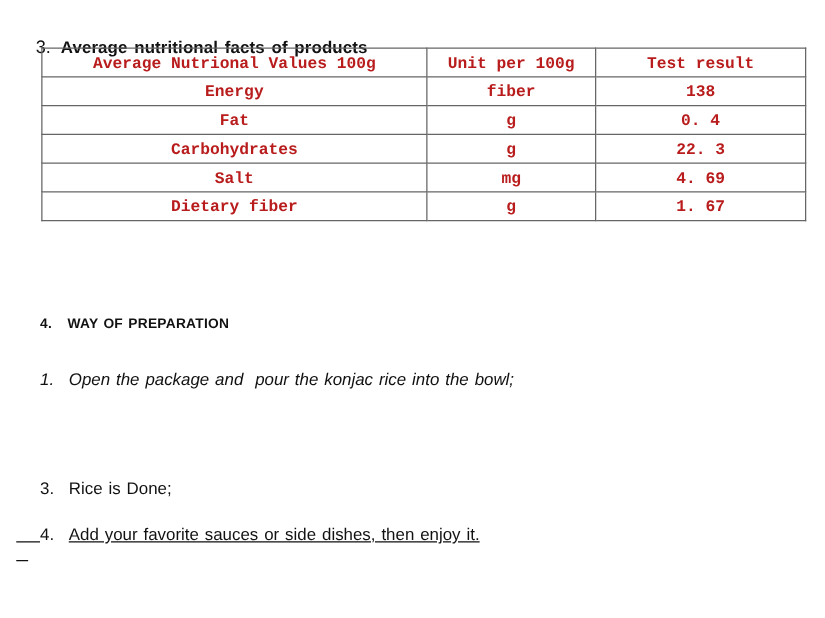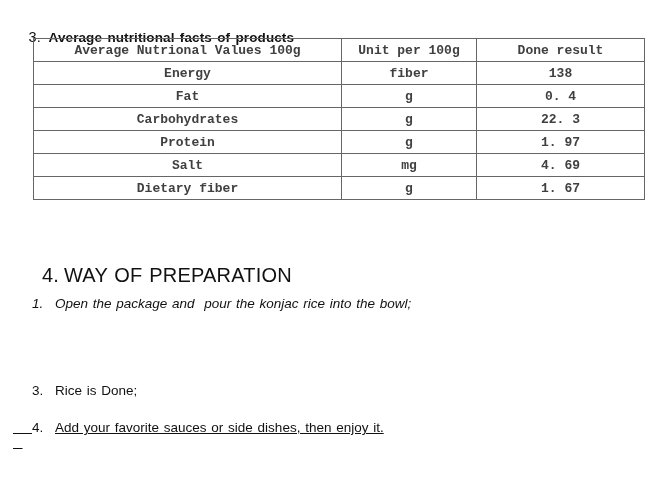--- a/index.html
+++ b/index.html
@@ -22,37 +22,37 @@
     display: inline-block; width: 20px;
     font-weight: 400; font-size: 14.5px;
   }
   .sec3-title .txt { font-weight: 700; font-size: 13.5px; word-spacing: 1.5px; letter-spacing: 0.1px; }
 
   
   .ntable {
     position: absolute; left: 33px; top: 38px;
     width: 611px; border-collapse: collapse; table-layout: fixed;
     font-family: "Liberation Mono", "DejaVu Sans Mono", monospace;
-    font-weight: 700; font-size: 13px; color: #404040;
+    font-weight: 700; font-size: 13px; color: #b91c1c;
     border: 1px solid #2e2e2e;
   }
   .ntable col.c1 { width: 308px; }
   .ntable col.c2 { width: 135px; }
   .ntable col.c3 { width: 168px; }
   .ntable th, .ntable td {
     border: 1px solid #666666;
     height: 22px; padding: 0;
     text-align: center; vertical-align: middle;
     font-weight: 700; white-space: pre-wrap;
   }
 
   
   .sec4-head {
     position: absolute; left: 15px; top: 241px;
-    font-weight: 400; font-size: 20px; letter-spacing: 0.2px; word-spacing: 1px;
+    font-weight: 700; font-size: 11px; letter-spacing: 0.2px; word-spacing: 1px;
     white-space: pre-wrap;
   }
   .sec4-head .num { display: inline-block; width: 22px; }
 
   
   .step {
     position: absolute; left: 13px;
     font-size: 13.5px; line-height: 15px;
     word-spacing: 1px; white-space: pre-wrap;
   }
@@ -74,43 +74,38 @@
   <table class="ntable">
     <colgroup>
         <col class="c1">
         <col class="c2">
         <col class="c3">
       </colgroup>
     <thead>
       <tr>
         <th>Average Nutrional Values 100g</th>
         <th>Unit per 100g</th>
-        <th>Done result</th>
+        <th>Test result</th>
       </tr>
     </thead>
     <tbody>
       <tr>
         <td>Energy</td>
         <td>fiber</td>
         <td>138</td>
       </tr>
       <tr>
         <td>Fat</td>
         <td>g</td>
         <td>0. 4</td>
       </tr>
       <tr>
         <td>Carbohydrates</td>
         <td>g</td>
         <td>22. 3</td>
-      </tr>
-      <tr>
-        <td>Protein</td>
-        <td>g</td>
-        <td>1. 97</td>
       </tr>
       <tr>
         <td>Salt</td>
         <td>mg</td>
         <td>4. 69</td>
       </tr>
       <tr>
         <td>Dietary fiber</td>
         <td>g</td>
         <td>1. 67</td>

